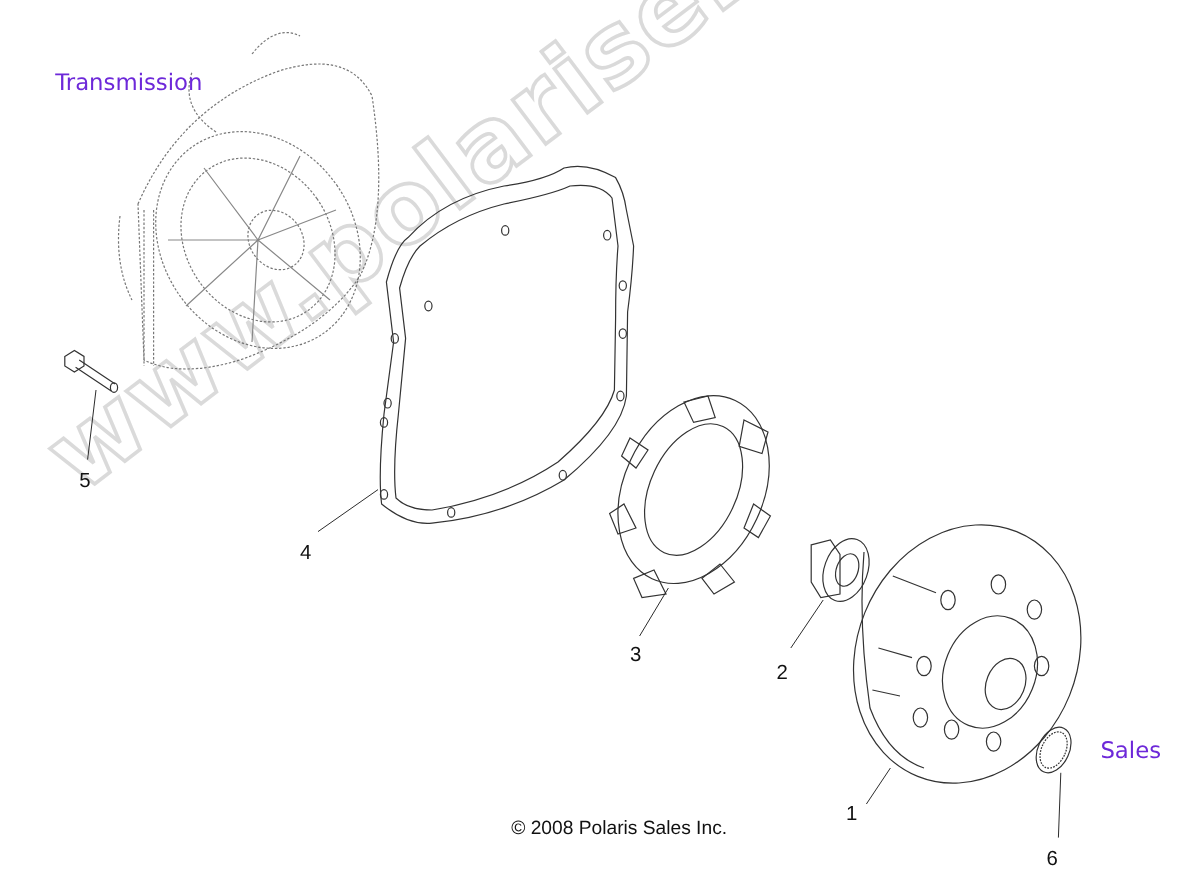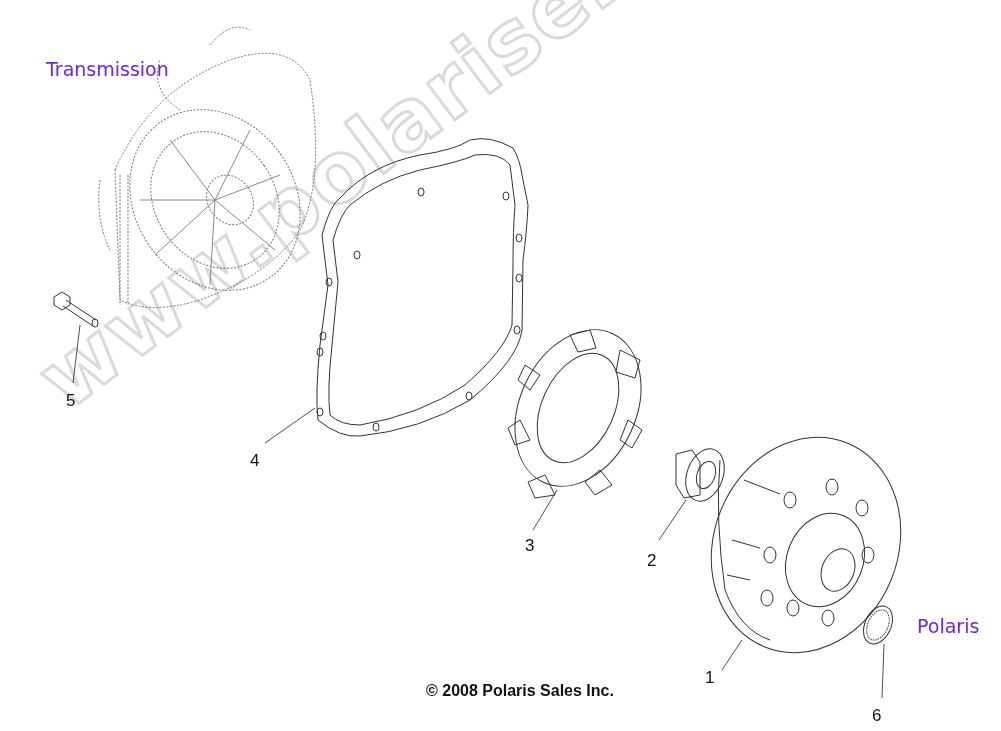--- a/index.html
+++ b/index.html
@@ -1,20 +1,20 @@
 <!DOCTYPE html>
 <html><head>
 <meta charset="utf-8">
 <style>
   html, body { margin: 0; padding: 0; background: #ffffff; }
   #canvas { position: relative; width: 1001px; height: 731px; overflow: hidden; background: #ffffff; }
   svg.layer { position: absolute; left: 0; top: 0; }
   .label { position: absolute; font-family: "DejaVu Sans", sans-serif; color: #6d28d9; white-space: nowrap; }
   .callout { position: absolute; font-family: "Liberation Sans", sans-serif; font-size: 17px; color: #111; }
-  .copyright { position: absolute; font-family: "Liberation Sans", sans-serif; font-size: 16px; color: #111; font-weight: bold; }
+  .copyright { position: absolute; font-family: "Liberation Sans", sans-serif; font-size: 16px; color: #111; }
   .watermark {
     position: absolute; left: 20px; top: 350px;
     font-family: "DejaVu Sans", sans-serif; font-weight: bold; font-size: 84px;
     color: #ffffff; -webkit-text-stroke: 3px #d9d9d9;
     transform: rotate(-37deg); transform-origin: 0 0; white-space: nowrap; letter-spacing: 2px;
     opacity: 0.95;
   }
 </style>
 </head>
 <body>
@@ -100,21 +100,21 @@
         <path d="M315 408 L265 443"></path>
         <path d="M557 490 L533 530"></path>
         <path d="M686 500 L659 540"></path>
         <path d="M742 640 L722 670"></path>
         <path d="M884 644 L882 698"></path>
       </g>
     </g>
   </svg>
 
   <div class="label" style="left:46px; top:58px; font-size:19px;">Transmission</div>
-  <div class="label" style="left:917px; top:615px; font-size:19px;">Polaris</div>
+  <div class="label" style="left:917px; top:615px; font-size:19px;">Sales</div>
 
   <div class="callout" style="left:705px; top:668px;">1</div>
   <div class="callout" style="left:647px; top:551px;">2</div>
   <div class="callout" style="left:525px; top:536px;">3</div>
   <div class="callout" style="left:250px; top:451px;">4</div>
   <div class="callout" style="left:66px; top:391px;">5</div>
   <div class="callout" style="left:872px; top:706px;">6</div>
 
   <div class="copyright" style="left:426px; top:682px;">© 2008 Polaris Sales Inc.</div>
 </div>

